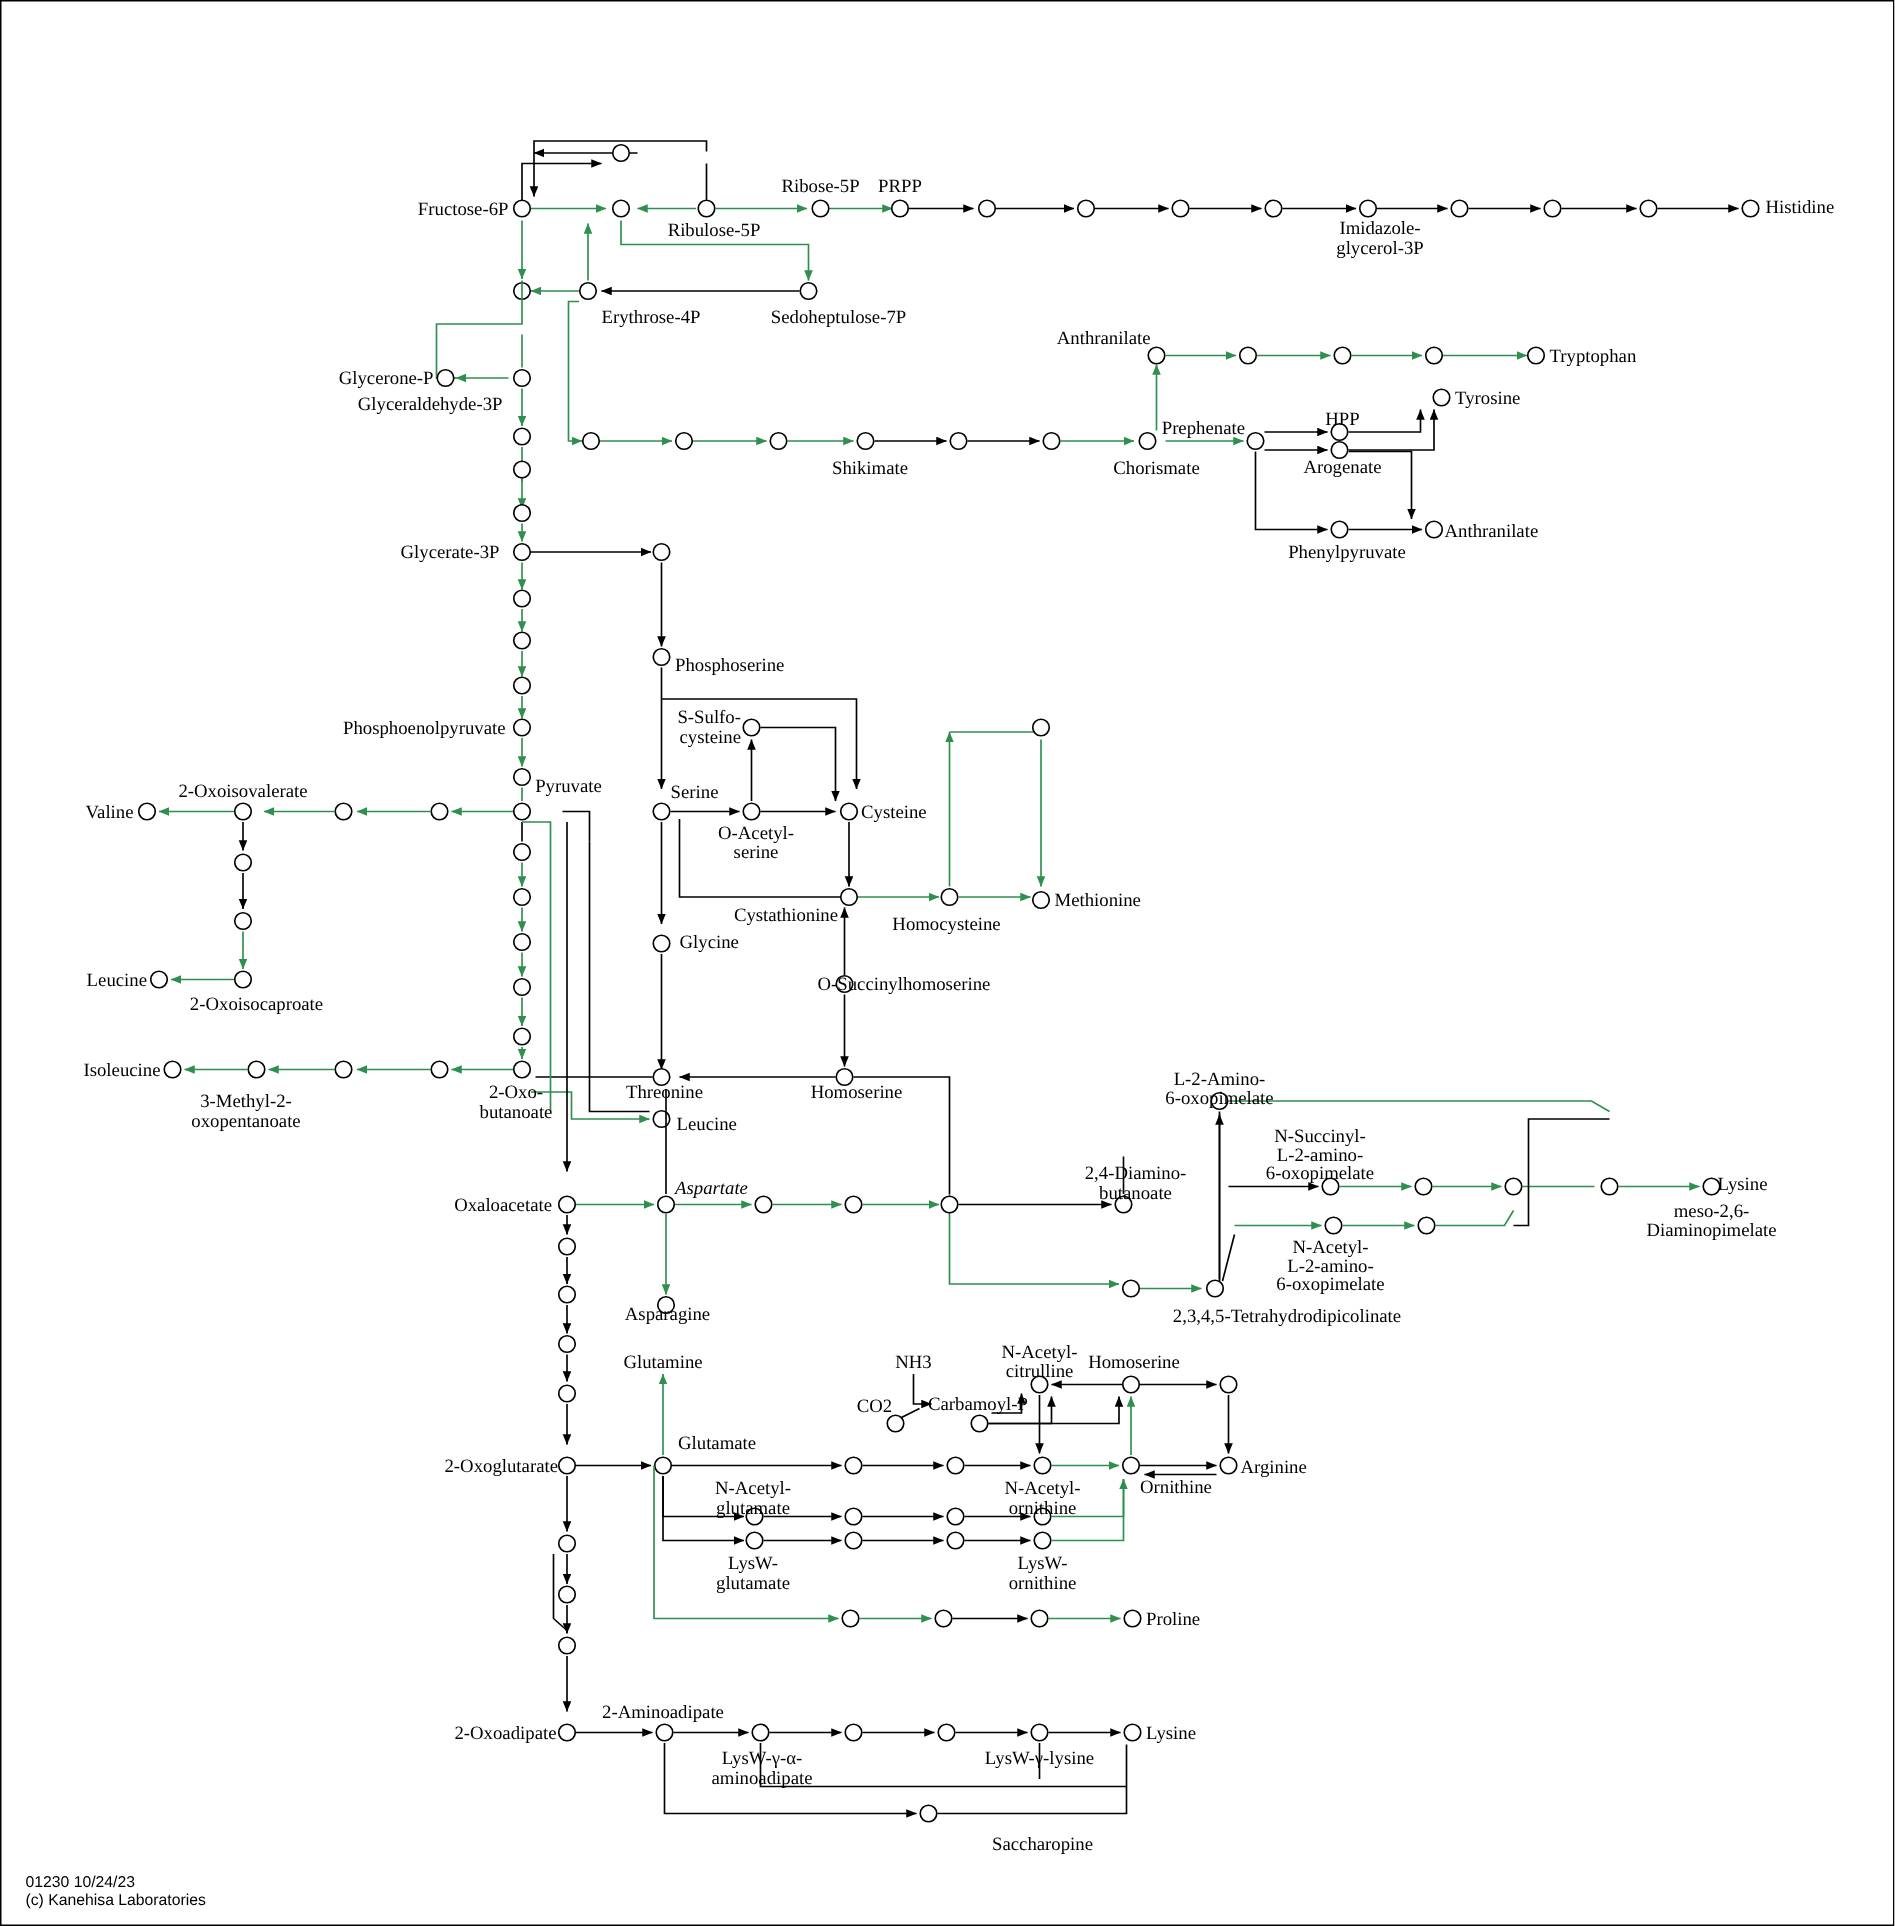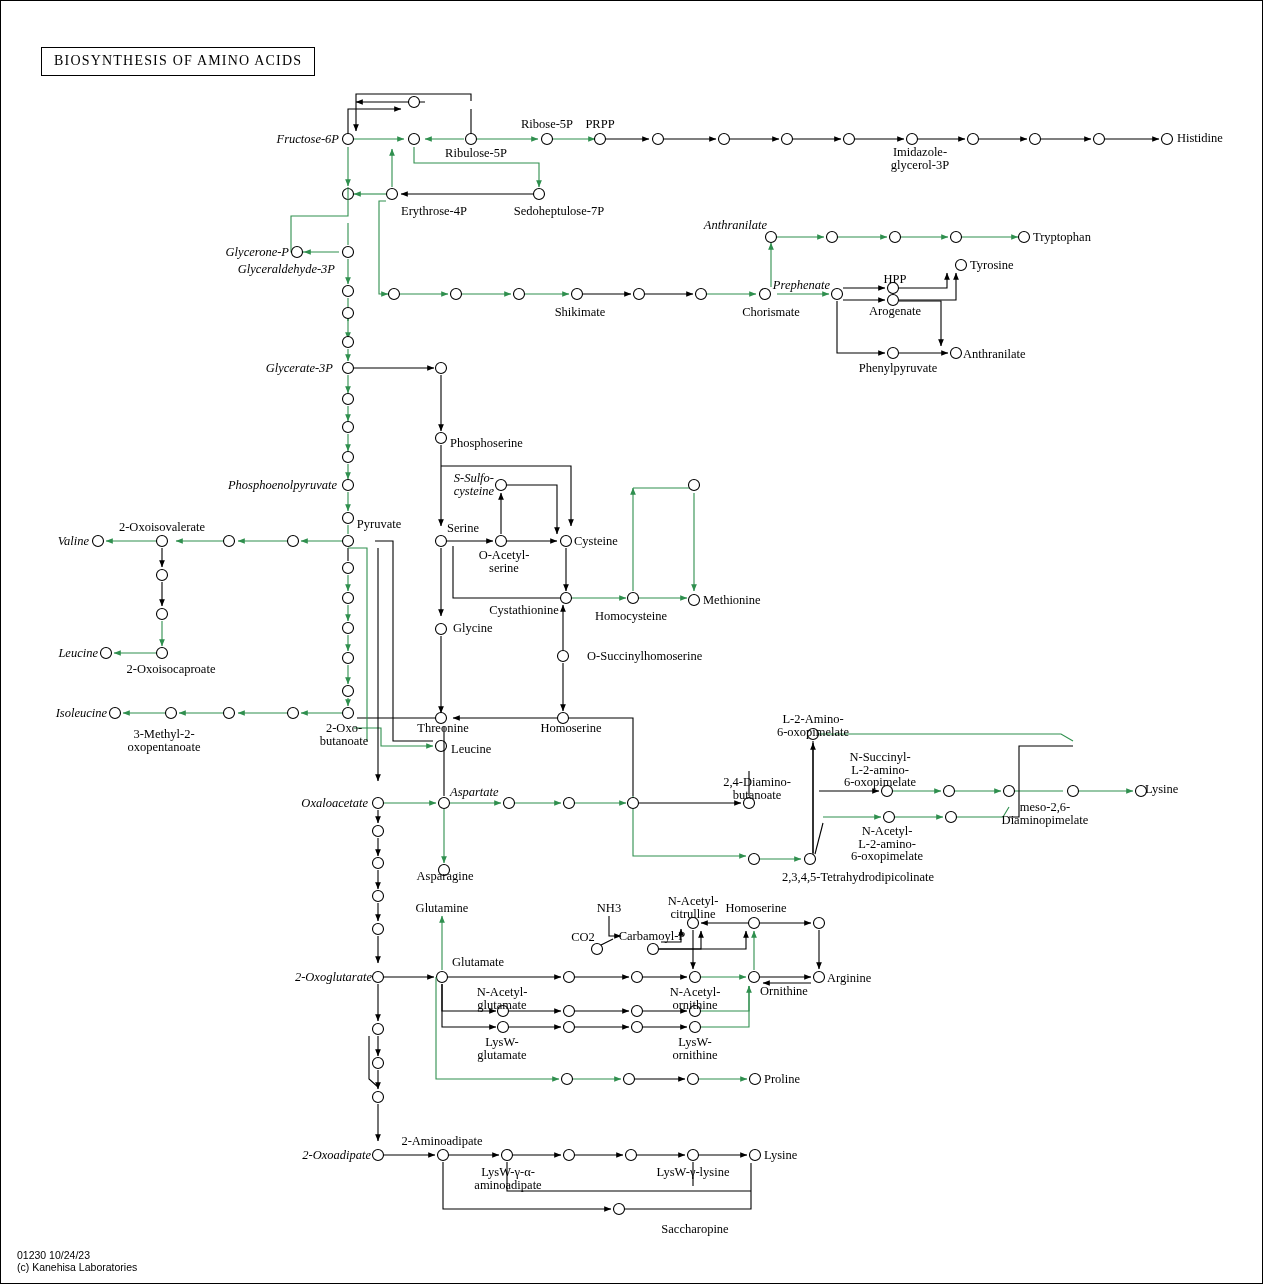--- a/index.html
+++ b/index.html
@@ -32,21 +32,21 @@
   }
   .lbl {
     position: absolute;
     font-family: "Liberation Serif", serif;
     font-size: 12.5px;
     color: #000000;
     white-space: nowrap;
     line-height: 12px;
   }
   .lbl.c { transform: translateX(-50%); text-align: center; }
-  .lbl.r { transform: translateX(-100%); text-align: right; font-style: italic; }
+  .lbl.r { transform: translateX(-100%); text-align: right; }
   .lbl.two { line-height: 12.5px; }
   #footer {
     position: absolute;
     left: 16px;
     bottom: 10px;
     font-family: "Liberation Sans", sans-serif;
     font-size: 10.5px;
     color: #000000;
     line-height: 12px;
   }
@@ -58,21 +58,20 @@
   }
   .node { fill: #ffffff; stroke: #000000; stroke-width: 1.1px; }
   .ed { fill: none; stroke: #000000; stroke-width: 1.1px; }
   .eg { fill: none; stroke: #2f8f4e; stroke-width: 1.1px; }
 </style>
 </head>
 <body>
 
 <div id="page">
 
-  <div id="title-box">BIOSYNTHESIS  OF  AMINO  ACIDS</div>
 
   <svg id="graph" viewBox="0 0 1263 1284">
     <defs>
       <marker id="ak" markerWidth="7" markerHeight="7" refX="6.2" refY="2.6" orient="auto" markerUnits="strokeWidth">
         <path d="M0,0 L6.4,2.6 L0,5.2 z" fill="#000000"></path>
       </marker>
       <marker id="ag" markerWidth="7" markerHeight="7" refX="6.2" refY="2.6" orient="auto" markerUnits="strokeWidth">
         <path d="M0,0 L6.4,2.6 L0,5.2 z" fill="#2f8f4e"></path>
       </marker>
     </defs>
@@ -452,34 +451,34 @@
   <div class="lbl c" style="left:378px; top:517px;">Pyruvate</div>
   <div class="lbl c" style="left:462px; top:521px;">Serine</div>
   <div class="lbl" style="left:573px; top:534px;">Cysteine</div>
   <div class="lbl c two" style="left:503px; top:548px;">O-Acetyl-<br>serine</div>
   <div class="lbl" style="left:702px; top:593px;">Methionine</div>
   <div class="lbl c" style="left:523px; top:603px;">Cystathionine</div>
   <div class="lbl c" style="left:630px; top:609px;">Homocysteine</div>
   <div class="lbl" style="left:452px; top:621px;">Glycine</div>
   <div class="lbl r" style="left:97px; top:646px;">Leucine</div>
   <div class="lbl c" style="left:170px; top:662px;">2-Oxoisocaproate</div>
-  <div class="lbl" style="left:586px; top:649px;">O-Succinylhomoserine</div>
+  <div class="lbl" style="left:544px; top:649px;">O-Succinylhomoserine</div>
   <div class="lbl r" style="left:106px; top:706px;">Isoleucine</div>
   <div class="lbl c two" style="left:163px; top:727px;">3-Methyl-2-<br>oxopentanoate</div>
   <div class="lbl c two" style="left:343px; top:721px;">2-Oxo-<br>butanoate</div>
   <div class="lbl c" style="left:442px; top:721px;">Threonine</div>
   <div class="lbl c" style="left:570px; top:721px;">Homoserine</div>
   <div class="lbl" style="left:450px; top:742px;">Leucine</div>
   <div class="lbl c two" style="left:812px; top:712px;">L-2-Amino-<br>6-oxopimelate</div>
   <div class="lbl c two" style="left:879px; top:750px;">N-Succinyl-<br>L-2-amino-<br>6-oxopimelate</div>
   <div class="lbl c two" style="left:756px; top:775px;">2,4-Diamino-<br>butanoate</div>
   <div class="lbl r" style="left:367px; top:796px;">Oxaloacetate</div>
   <div class="lbl" style="left:449px; top:785px;font-style:italic;">Aspartate</div>
   <div class="lbl" style="left:1144px; top:782px;">Lysine</div>
-  <div class="lbl c two" style="left:1044px; top:800px;">meso-2,6-<br>Diaminopimelate</div>
+  <div class="lbl c two" style="left:1140px; top:800px;">meso-2,6-<br>Diaminopimelate</div>
   <div class="lbl c two" style="left:886px; top:824px;">N-Acetyl-<br>L-2-amino-<br>6-oxopimelate</div>
   <div class="lbl c" style="left:444px; top:869px;">Asparagine</div>
   <div class="lbl c" style="left:857px; top:870px;">2,3,4,5-Tetrahydrodipicolinate</div>
   <div class="lbl c" style="left:441px; top:901px;">Glutamine</div>
   <div class="lbl c" style="left:608px; top:901px;">NH3</div>
   <div class="lbl c two" style="left:692px; top:894px;">N-Acetyl-<br>citrulline</div>
   <div class="lbl c" style="left:755px; top:901px;">Homoserine</div>
   <div class="lbl c" style="left:582px; top:930px;">CO2</div>
   <div class="lbl c" style="left:651px; top:929px;">Carbamoyl-P</div>
   <div class="lbl r" style="left:371px; top:970px;">2-Oxoglutarate</div>

